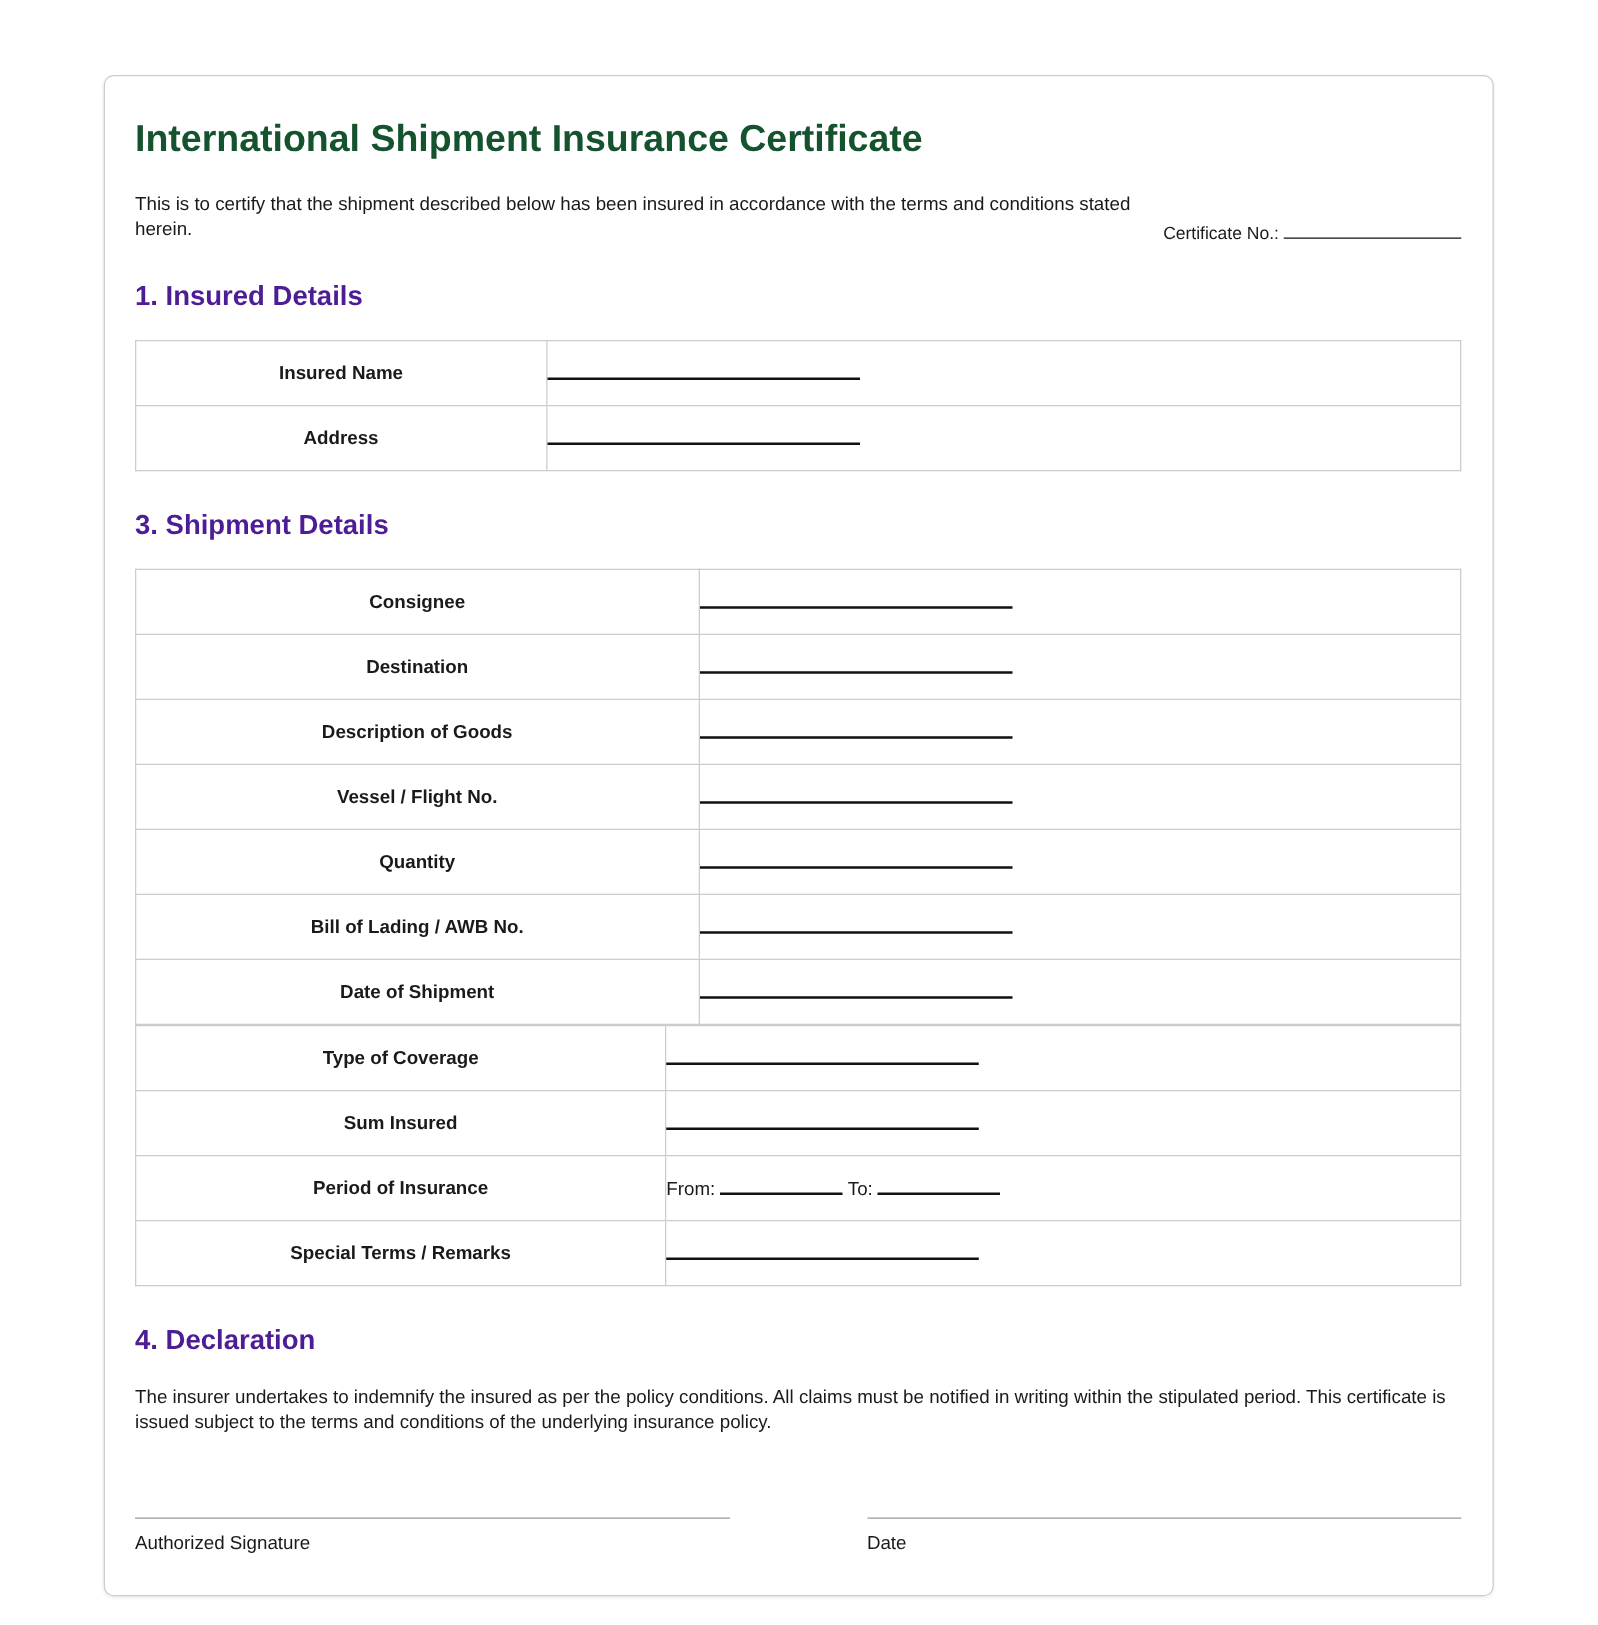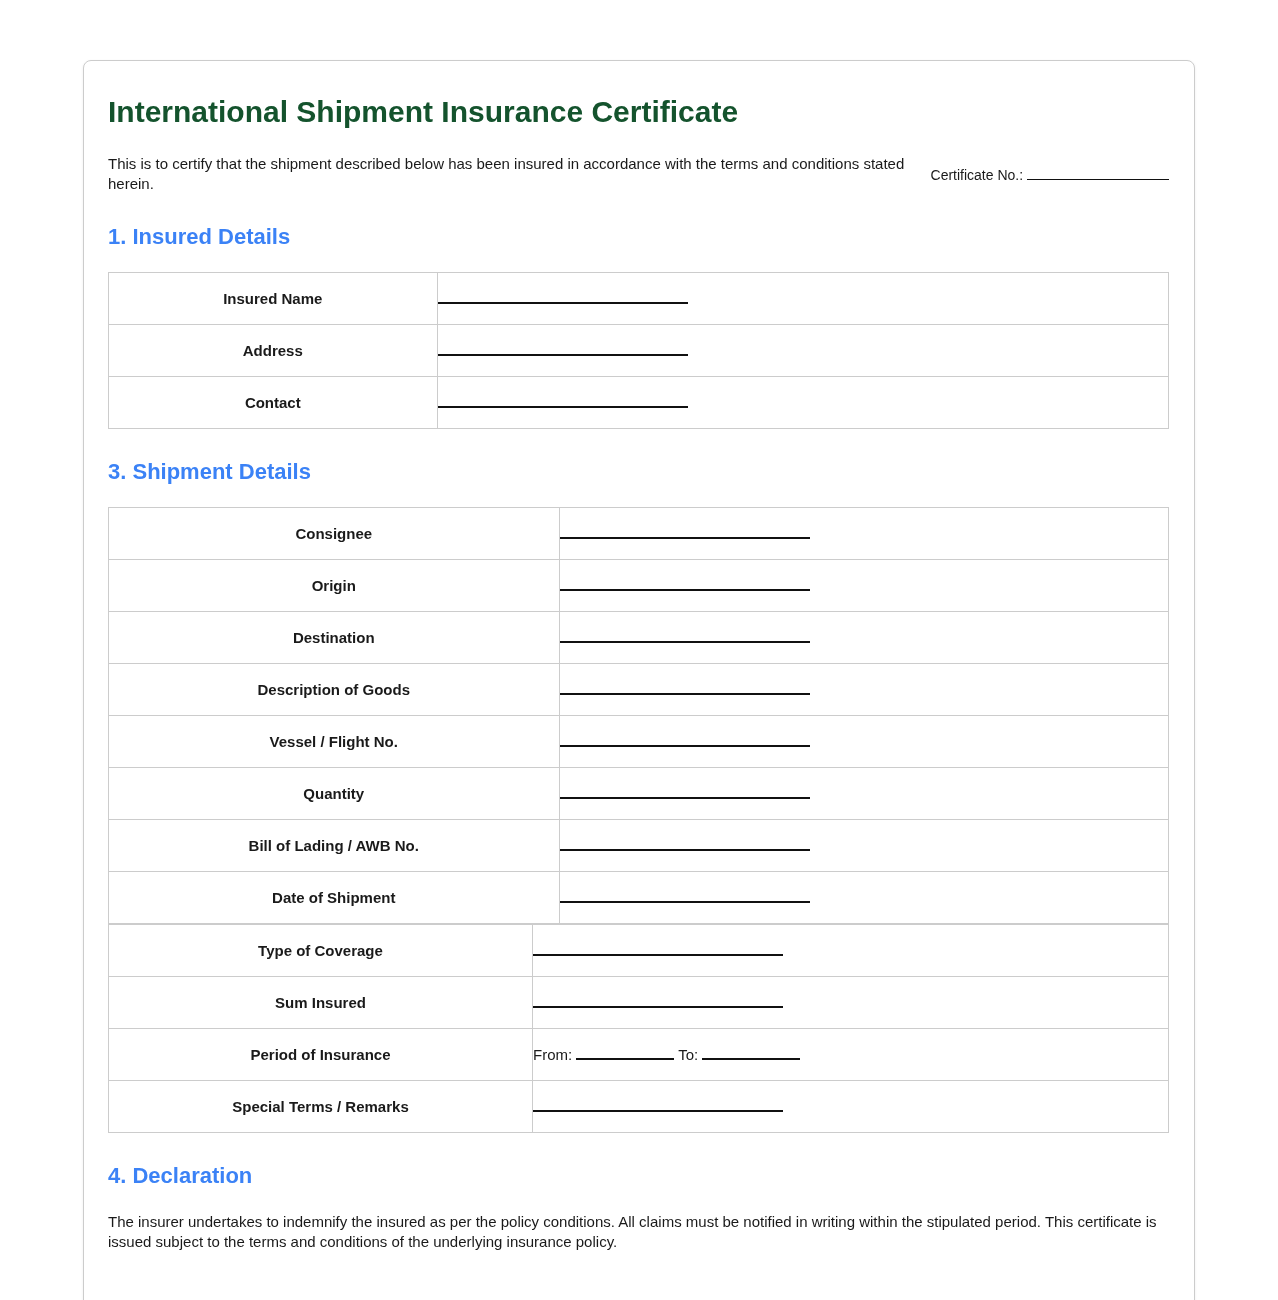--- a/index.html
+++ b/index.html
@@ -27,21 +27,21 @@
   }
   h1.doc-title {
     font-size: 30px;
     font-weight: bold;
     margin: 0 0 25px 0;
     color: #14532d;
   }
   .intro-row {
     display: flex;
     justify-content: space-between;
-    align-items: center;
+    align-items: flex-end;
     gap: 18px;
     margin-bottom: 24px;
   }
   .intro-text {
     font-size: 15px;
     line-height: 20px;
     margin: 0;
     max-width: 805px;
   }
   .cert-no {
@@ -55,21 +55,21 @@
     height: 14px;
     vertical-align: baseline;
   }
   .blank-cert { width: 142px; border-bottom-width: 1.5px; }
   .blank-cell { width: 250px; }
   .blank-sm  { width: 98px; }
   h2.section-heading {
     font-size: 22px;
     font-weight: bold;
     margin: 30px 0 22px 0;
-    color: #3b82f6;
+    color: #4c1d95;
   }
   table.form-table {
     width: 100%;
     border-collapse: collapse;
     table-layout: fixed;
   }
   table.form-table td {
     border: 1px solid #cccccc;
     height: 52px;
     font-size: 15px;
@@ -126,40 +126,32 @@
         </colgroup>
       <tbody>
         <tr>
           <td class="label-cell">Insured Name</td>
           <td class="value-cell"><span class="blank blank-cell"></span></td>
         </tr>
         <tr>
           <td class="label-cell">Address</td>
           <td class="value-cell"><span class="blank blank-cell"></span></td>
         </tr>
-        <tr>
-          <td class="label-cell">Contact</td>
-          <td class="value-cell"><span class="blank blank-cell"></span></td>
-        </tr>
       </tbody>
     </table>
 
     <h2 class="section-heading">3. Shipment Details</h2>
     <table class="form-table">
       <colgroup>
           <col style="width:42.5%">
           <col style="width:57.5%">
         </colgroup>
       <tbody>
         <tr>
           <td class="label-cell">Consignee</td>
-          <td class="value-cell"><span class="blank blank-cell"></span></td>
-        </tr>
-        <tr>
-          <td class="label-cell">Origin</td>
           <td class="value-cell"><span class="blank blank-cell"></span></td>
         </tr>
         <tr>
           <td class="label-cell">Destination</td>
           <td class="value-cell"><span class="blank blank-cell"></span></td>
         </tr>
         <tr>
           <td class="label-cell">Description of Goods</td>
           <td class="value-cell"><span class="blank blank-cell"></span></td>
         </tr>

